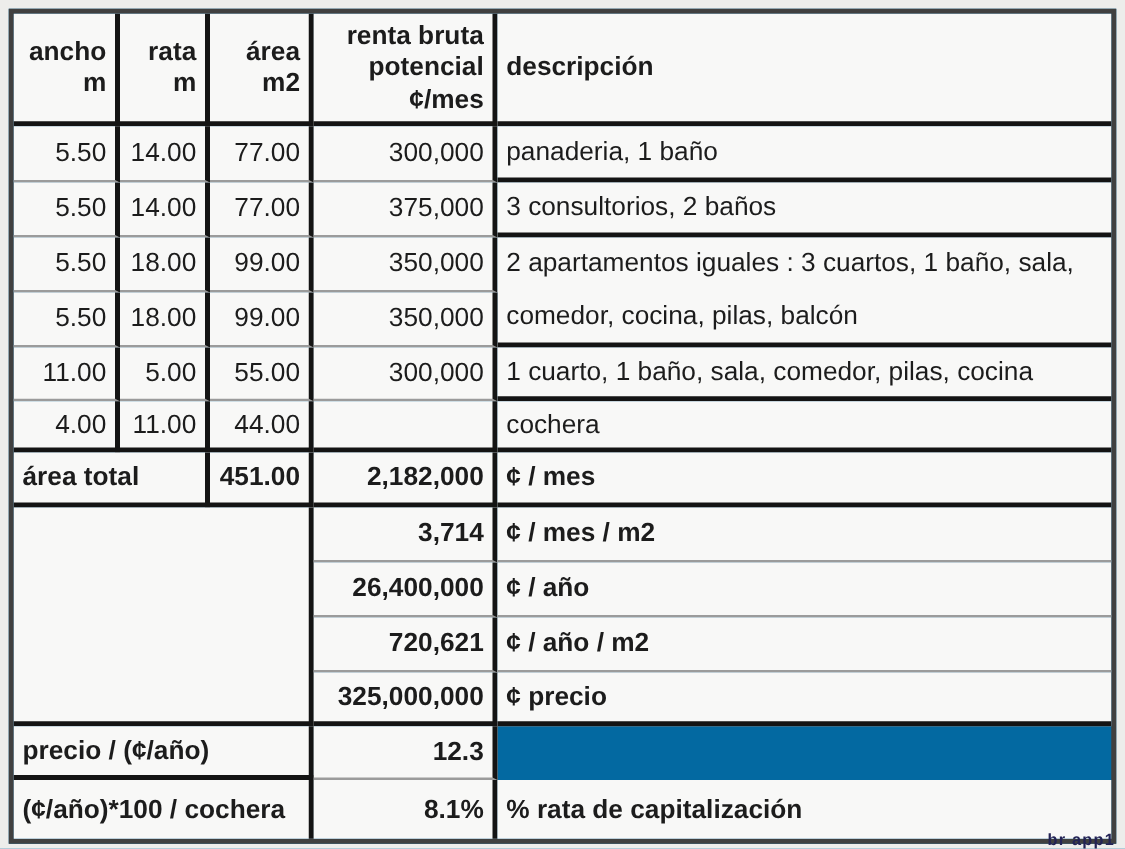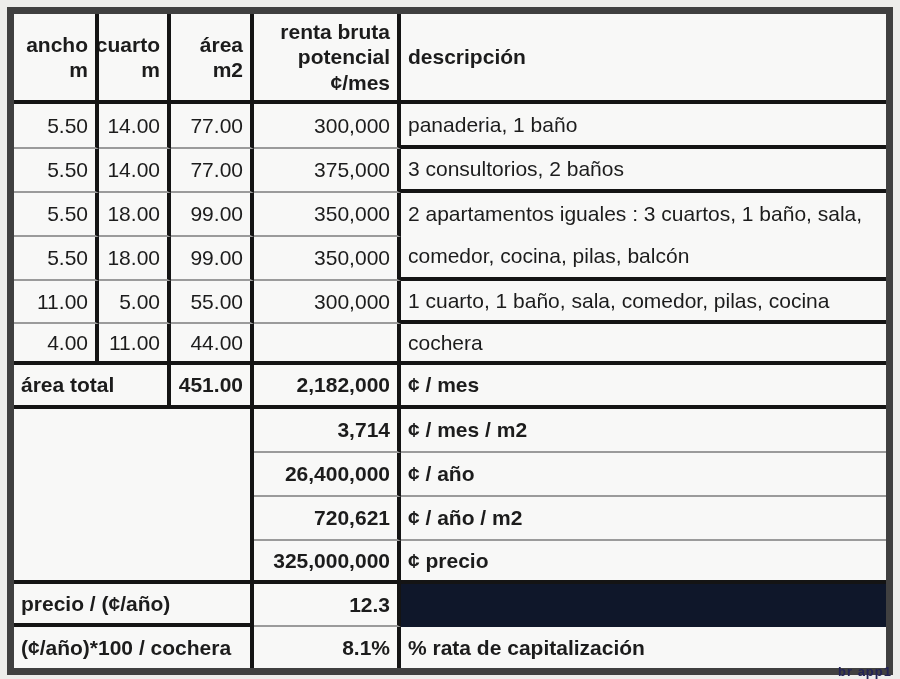--- a/index.html
+++ b/index.html
@@ -7,22 +7,22 @@
     width:900px;height:679px;
     background:#ededeb;
     font-family:"Liberation Sans", sans-serif;
     overflow:hidden;
   }
   .page{position:relative;width:900px;height:679px;}
   .sheet{
     position:absolute;left:7px;top:7px;
     width:886px;height:668px;
     box-sizing:border-box;
-    border:7px solid #404040;
-    background:#0f172a;
+    border:4px solid #404040;
+    background:#0369a1;
     display:grid;
     grid-template-columns:85px 72px 83px 147px 1fr;
     grid-template-rows:90px 45px 44px 44px 44px 43px 41px 44px 44px 44px 44px 43px 43px 1fr;
   }
   .cell{
     display:flex;align-items:center;
     box-sizing:border-box;
     font-size:21px;line-height:1.2;
     color:#1c1c1c;
     background:#f8f8f7;
@@ -45,21 +45,21 @@
   }
 </style>
 </head>
 <body>
 
 <div class="page">
   <div class="sheet">
 
     <div class="cell hdr num br bbT" style="grid-area:1/1/2/2">ancho
 m</div>
-    <div class="cell hdr num br bbT" style="grid-area:1/2/2/3">cuarto
+    <div class="cell hdr num br bbT" style="grid-area:1/2/2/3">rata
 m</div>
     <div class="cell hdr num br bbT" style="grid-area:1/3/2/4">área
 m2</div>
     <div class="cell hdr num br bbT" style="grid-area:1/4/2/5">renta bruta
 potencial
 ¢/mes</div>
     <div class="cell hdr left bbT" style="grid-area:1/5/2/6">descripción</div>
 
     <div class="cell num br bbn" style="grid-area:2/1/3/2">5.50</div>
     <div class="cell num br bbn" style="grid-area:2/2/3/3">14.00</div>

